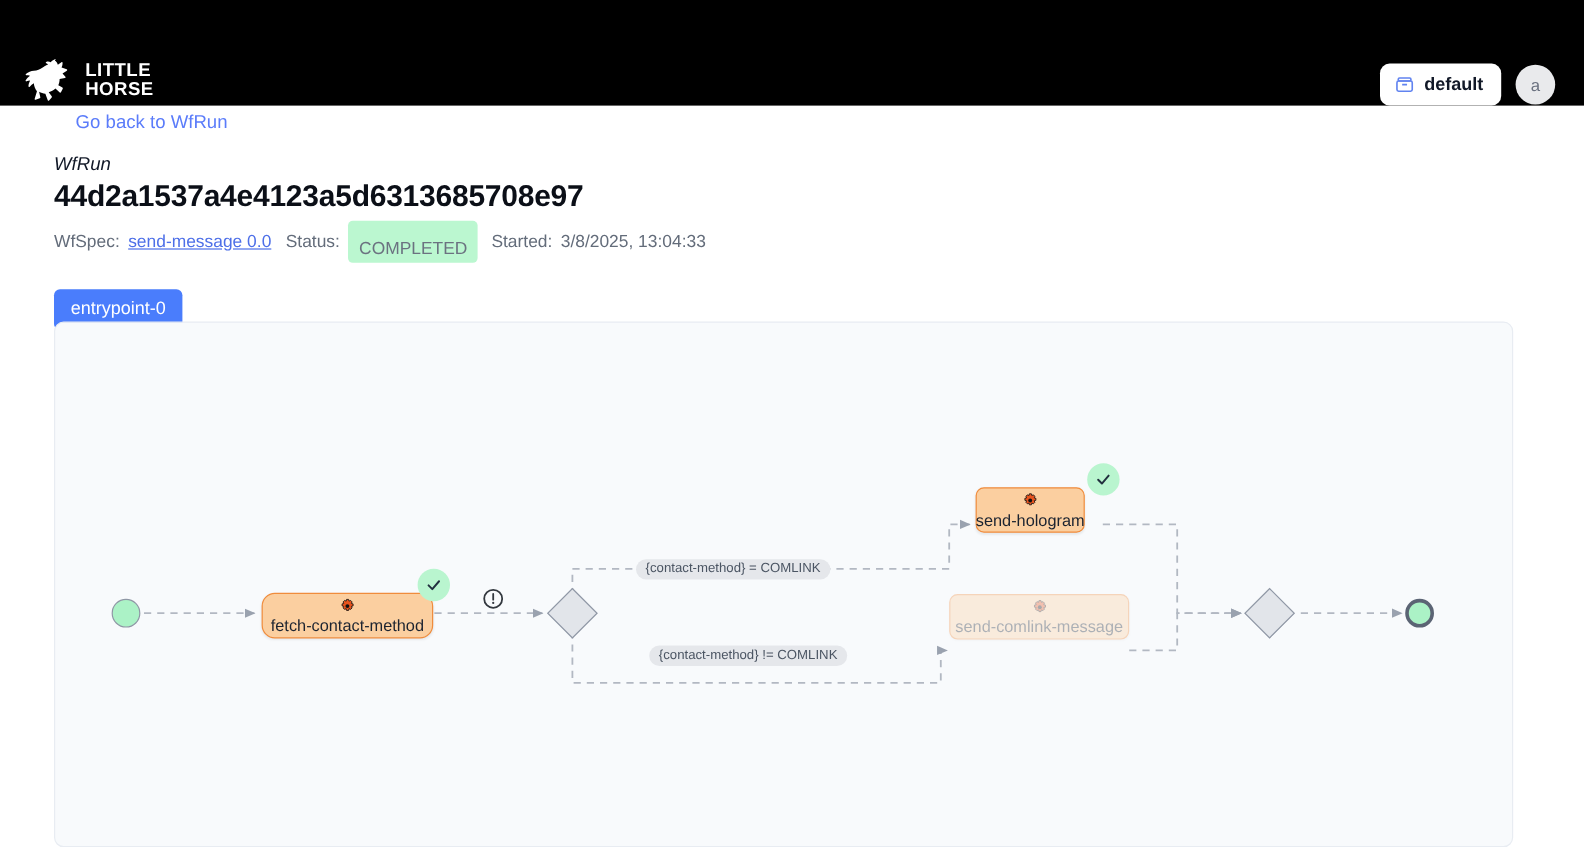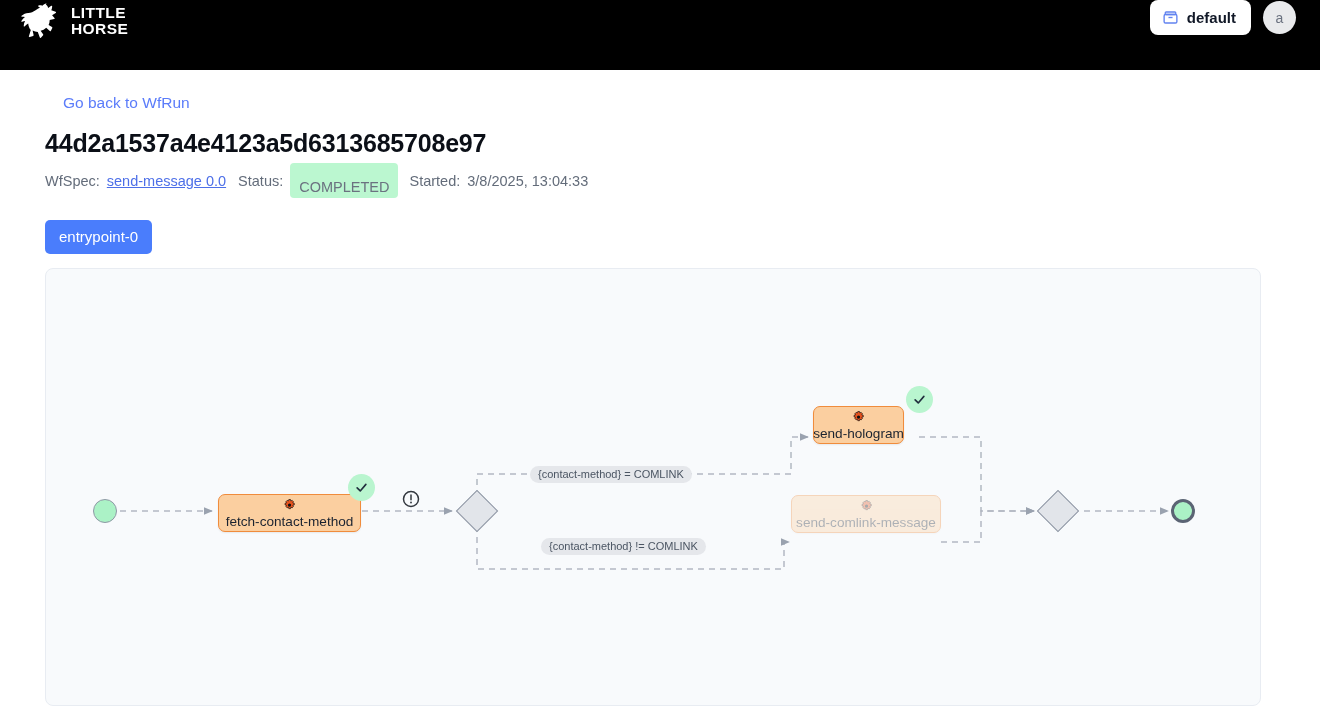--- a/index.html
+++ b/index.html
@@ -6,23 +6,23 @@
   html, body {
     width: 1320px; height: 706px;
     background: #ffffff;
     font-family: "Liberation Sans", sans-serif;
     overflow: hidden;
   }
 
   
   .topbar {
     position: absolute; left: 0; top: 0;
-    width: 1320px; height: 70px;
+    width: 1320px; height: 88px;
     background: #000000;
-    display: flex; align-items: flex-start;
+    display: flex; align-items: flex-end;
   }
   .brand { display: flex; align-items: center; margin-left: 16px; gap: 9px; }
   .brand-logo { width: 46px; height: 42px; display:block; }
   .brand-text {
     color: #ffffff; font-weight: 700; font-size: 15.5px;
     line-height: 16px; letter-spacing: .4px;
   }
   .brand-text span { display: block; }
 
   .topbar-right {
@@ -172,20 +172,21 @@
       <span>a</span>
     </div>
   </div>
 </div>
 
 <div class="page">
 
   <a class="back-link">Go back to WfRun</a>
 
   <div class="head">
+    <div class="wfrun-label">WfRun</div>
     <div class="wfrun-id">44d2a1537a4e4123a5d6313685708e97</div>
 
     <div class="meta">
       <span class="meta-key">WfSpec:</span>
       <a class="meta-link">send-message 0.0</a>
       <span class="meta-key">Status:</span>
       <span class="badge">COMPLETED</span>
       <span class="meta-key">Started:</span>
       <span class="meta-val">3/8/2025, 13:04:33</span>
     </div>
@@ -218,21 +219,21 @@
         <path d="M873,168 L935,168 L935,242 L988,242"></path>
 
         <path d="M895,273 L935,273 L935,242 L988,242"></path>
 
         <path d="M1038,242 L1122,242"></path>
       </g>
     </svg>
 
     <div class="circle-node start-node" style="left:47px; top:230px;"></div>
 
-    <div class="node task-node" style="left:172px; top:225px; width:143px; height:38px;">
+    <div class="node task-node" style="left:172px; top:225px; width:143px; height:38px;border-radius:11px;">
       <svg class="task-gear" width="15" height="15" viewBox="0 0 24 24">
         <path fill="#e8541e" stroke="#111111" stroke-width="1.1" stroke-linejoin="round" d="M13.6 2.4l.5 2.3 2.2-.9 1.9 1.9-.9 2.2 2.3.5v2.7l-2.3.5.9 2.2-1.9 1.9-2.2-.9-.5 2.3h-2.7l-.5-2.3-2.2.9-1.9-1.9.9-2.2-2.3-.5V8.4l2.3-.5-.9-2.2 1.9-1.9 2.2.9.5-2.3z"></path>
         <circle cx="12" cy="11.3" r="2.6" fill="#111111"></circle>
       </svg>
       <span class="task-label">fetch-contact-method</span>
     </div>
     <div class="status-badge" style="left:302px; top:205px;">
       <svg width="15" height="15" viewBox="0 0 24 24" fill="none" stroke="#22303f" stroke-width="2.6" stroke-linecap="round" stroke-linejoin="round">
         <path d="M5 12.5 L10 17.5 L19 7"></path>
       </svg>

